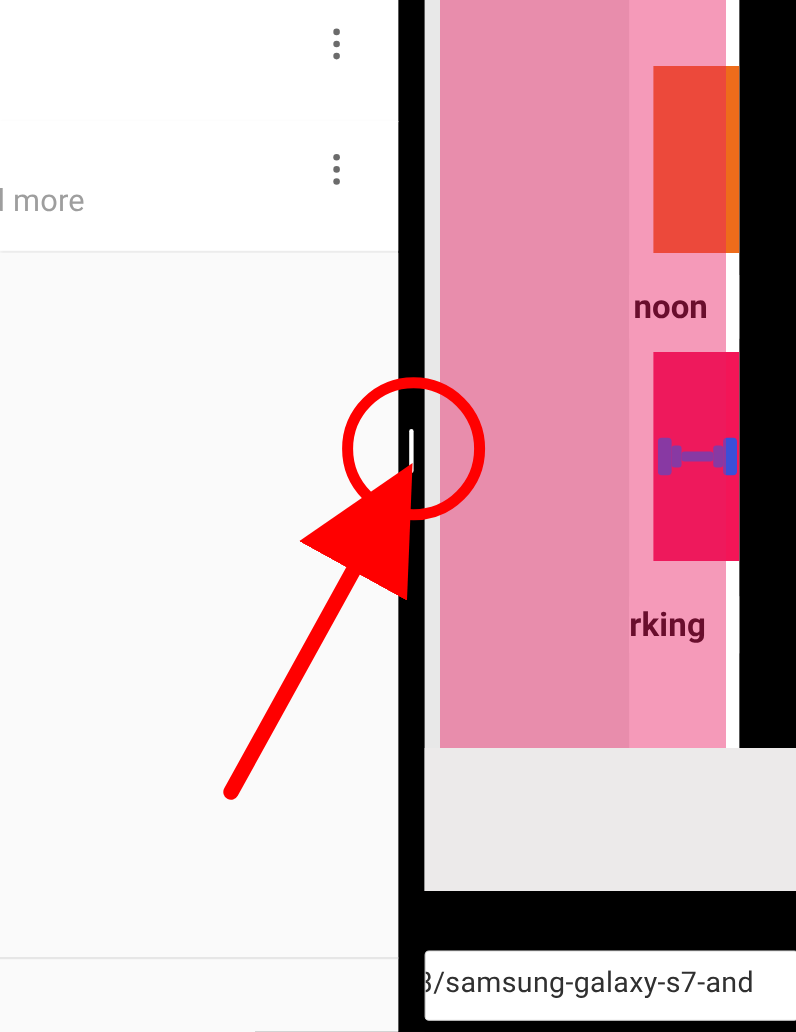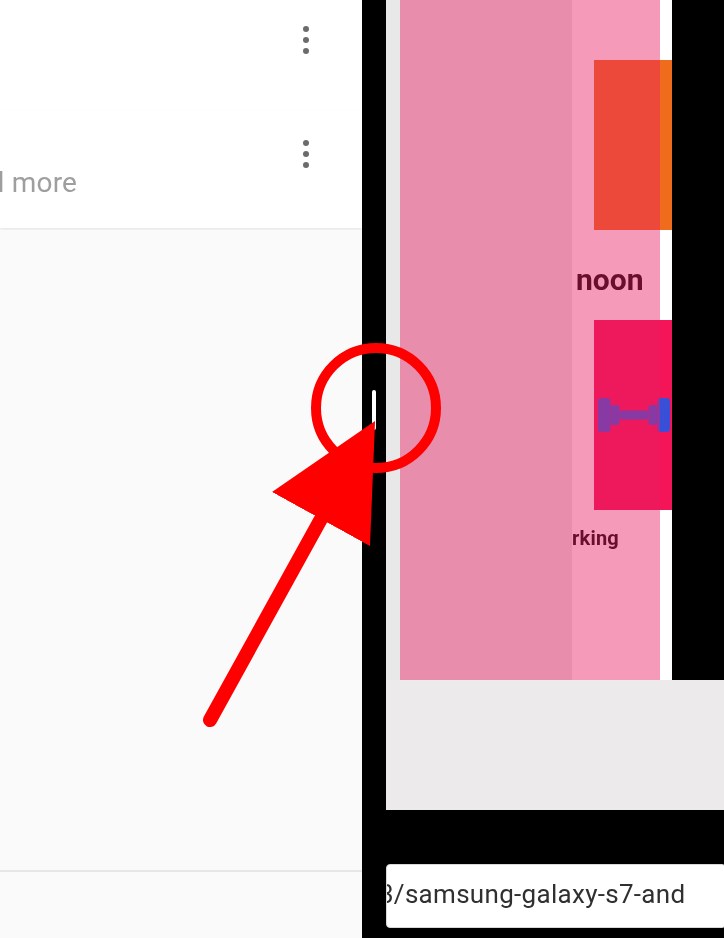--- a/index.html
+++ b/index.html
@@ -163,27 +163,27 @@
   .dumbbell {
     position: absolute;
     left: 4px;
     top: 72px;
     width: 72px;
     height: 46px;
   }
   .headline2 {
     position: absolute;
     right: 0;
-    top: 512px;
+    top: 542px;
     width: 100px;
     height: 52px;
     background: #ffffff;
     color: #000;
     font-weight: 700;
-    font-size: 20px;
+    font-size: 30px;
     display: flex;
     align-items: center;
     justify-content: flex-start;
     padding-left: 0px;
     box-sizing: border-box;
     letter-spacing: .2px;
   }
   
   .pink-overlay {
     position: absolute;

